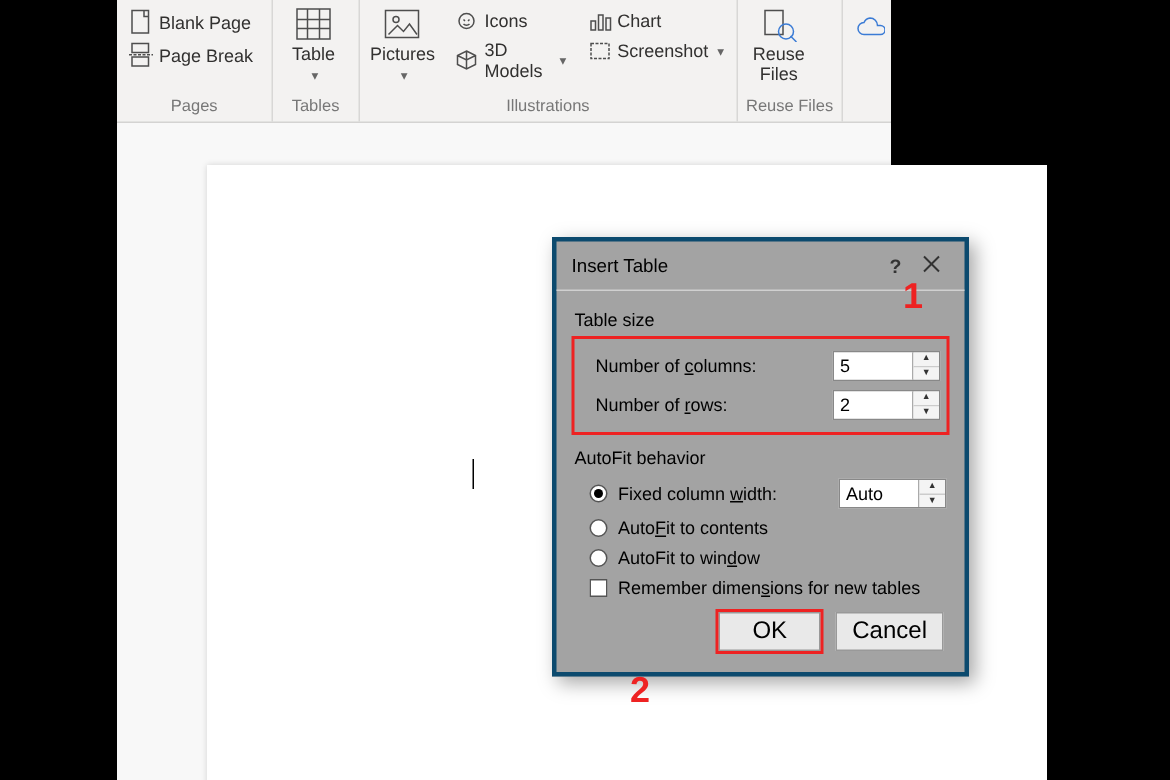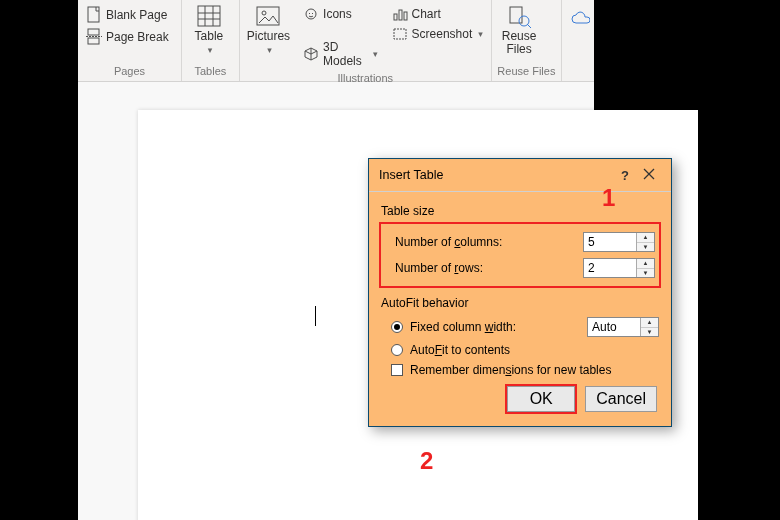--- a/index.html
+++ b/index.html
@@ -91,23 +91,23 @@
     top: 224px;
     width: 1px;
     height: 20px;
     background: #000;
   }
   
   .dialog {
     position: absolute;
     left: 368px;
     top: 158px;
-    width: 304px;
-    background: #fdba74;
-    border: 1px solid #0c4a6e;
+    width: 278px;
+    background: #a3a3a3;
+    border: 3px solid #0c4a6e;
     box-shadow: 4px 4px 12px rgba(0,0,0,0.35);
     font-size: 12px;
     color: #000;
   }
   .dlg-title {
     display: flex;
     align-items: center;
     padding: 8px 8px 8px 10px;
     border-bottom: 1px solid #d0d0d0;
   }
@@ -265,21 +265,21 @@
         <div class="rbtn-large">
           <span class="icon">
             <svg width="26" height="24">
                 <rect x="2" y="3" width="22" height="18" fill="none" stroke="#4e4e4e"></rect>
                 <circle cx="9" cy="9" r="2" fill="none" stroke="#4e4e4e"></circle>
                 <path d="M4 19l6-6 4 4 4-5 5 7" fill="none" stroke="#4e4e4e"></path>
               </svg>
           </span>
           <span class="lbl"><span>Pictures</span><br><span class="dropdown-caret">▾</span></span>
         </div>
-        <div class="stack-v" style="gap:14px;padding-top:2px">
+        <div class="stack-v" style="gap:0;padding-top:2px">
           <div class="rbtn-small">
             <span class="icon">
               <svg width="16" height="16">
                   <circle cx="8" cy="8" r="5" fill="none" stroke="#4e4e4e"></circle>
                   <path d="M6 7l1 1M10 7l-1 1M6 10c1 1 3 1 4 0" fill="none" stroke="#4e4e4e"></path>
                 </svg>
             </span>
             <span>Icons</span>
           </div>
           <div class="rbtn-small">
@@ -399,20 +399,24 @@
         <div class="spin-btns">
             <span>▲</span>
             <span>▼</span>
           </div>
       </div>
     </div>
     <div class="radio-row">
       <span class="radio"></span>
       <span>Auto<u class="mn">F</u>it to contents</span>
     </div>
+    <div class="radio-row">
+      <span class="radio"></span>
+      <span>AutoFit to win<u class="mn">d</u>ow</span>
+    </div>
 
     <div class="check-row" style="">
       <span class="checkbox"></span>
       <span>Remember dimen<u class="mn">s</u>ions for new tables</span>
     </div>
 
     <div class="dlg-btns">
       <div class="btn red-outline">OK</div>
       <div class="btn">Cancel</div>
     </div>

